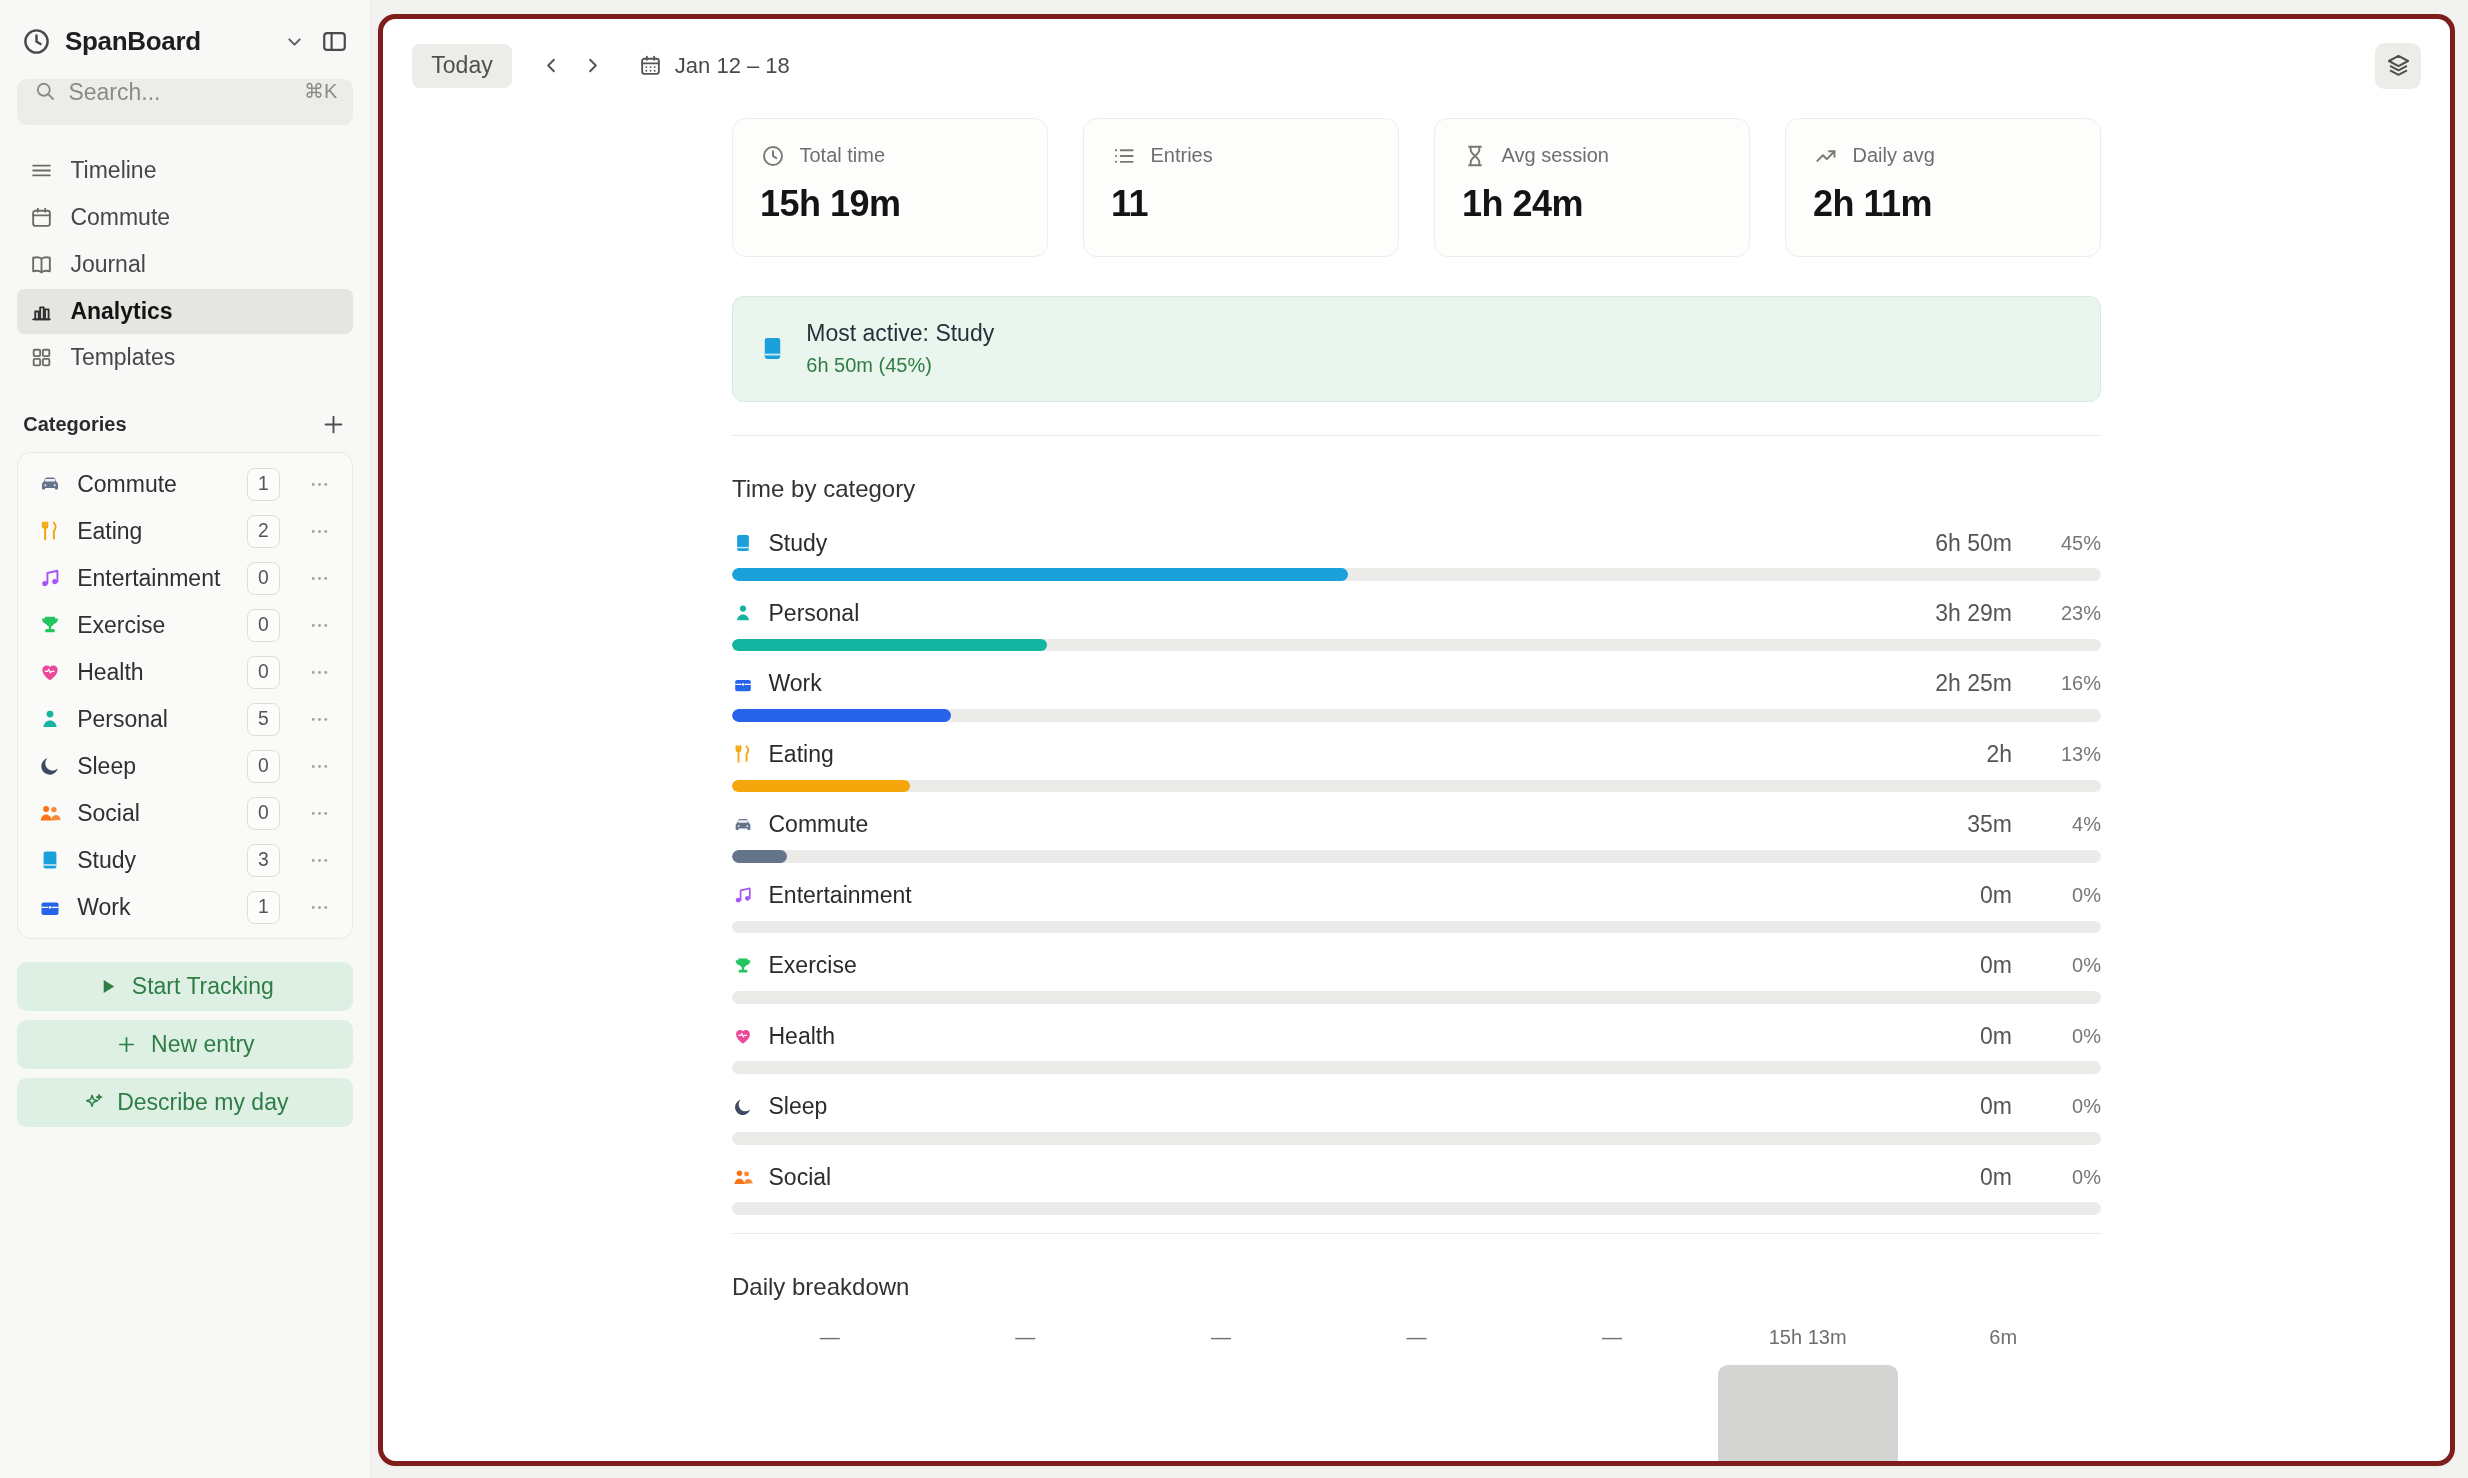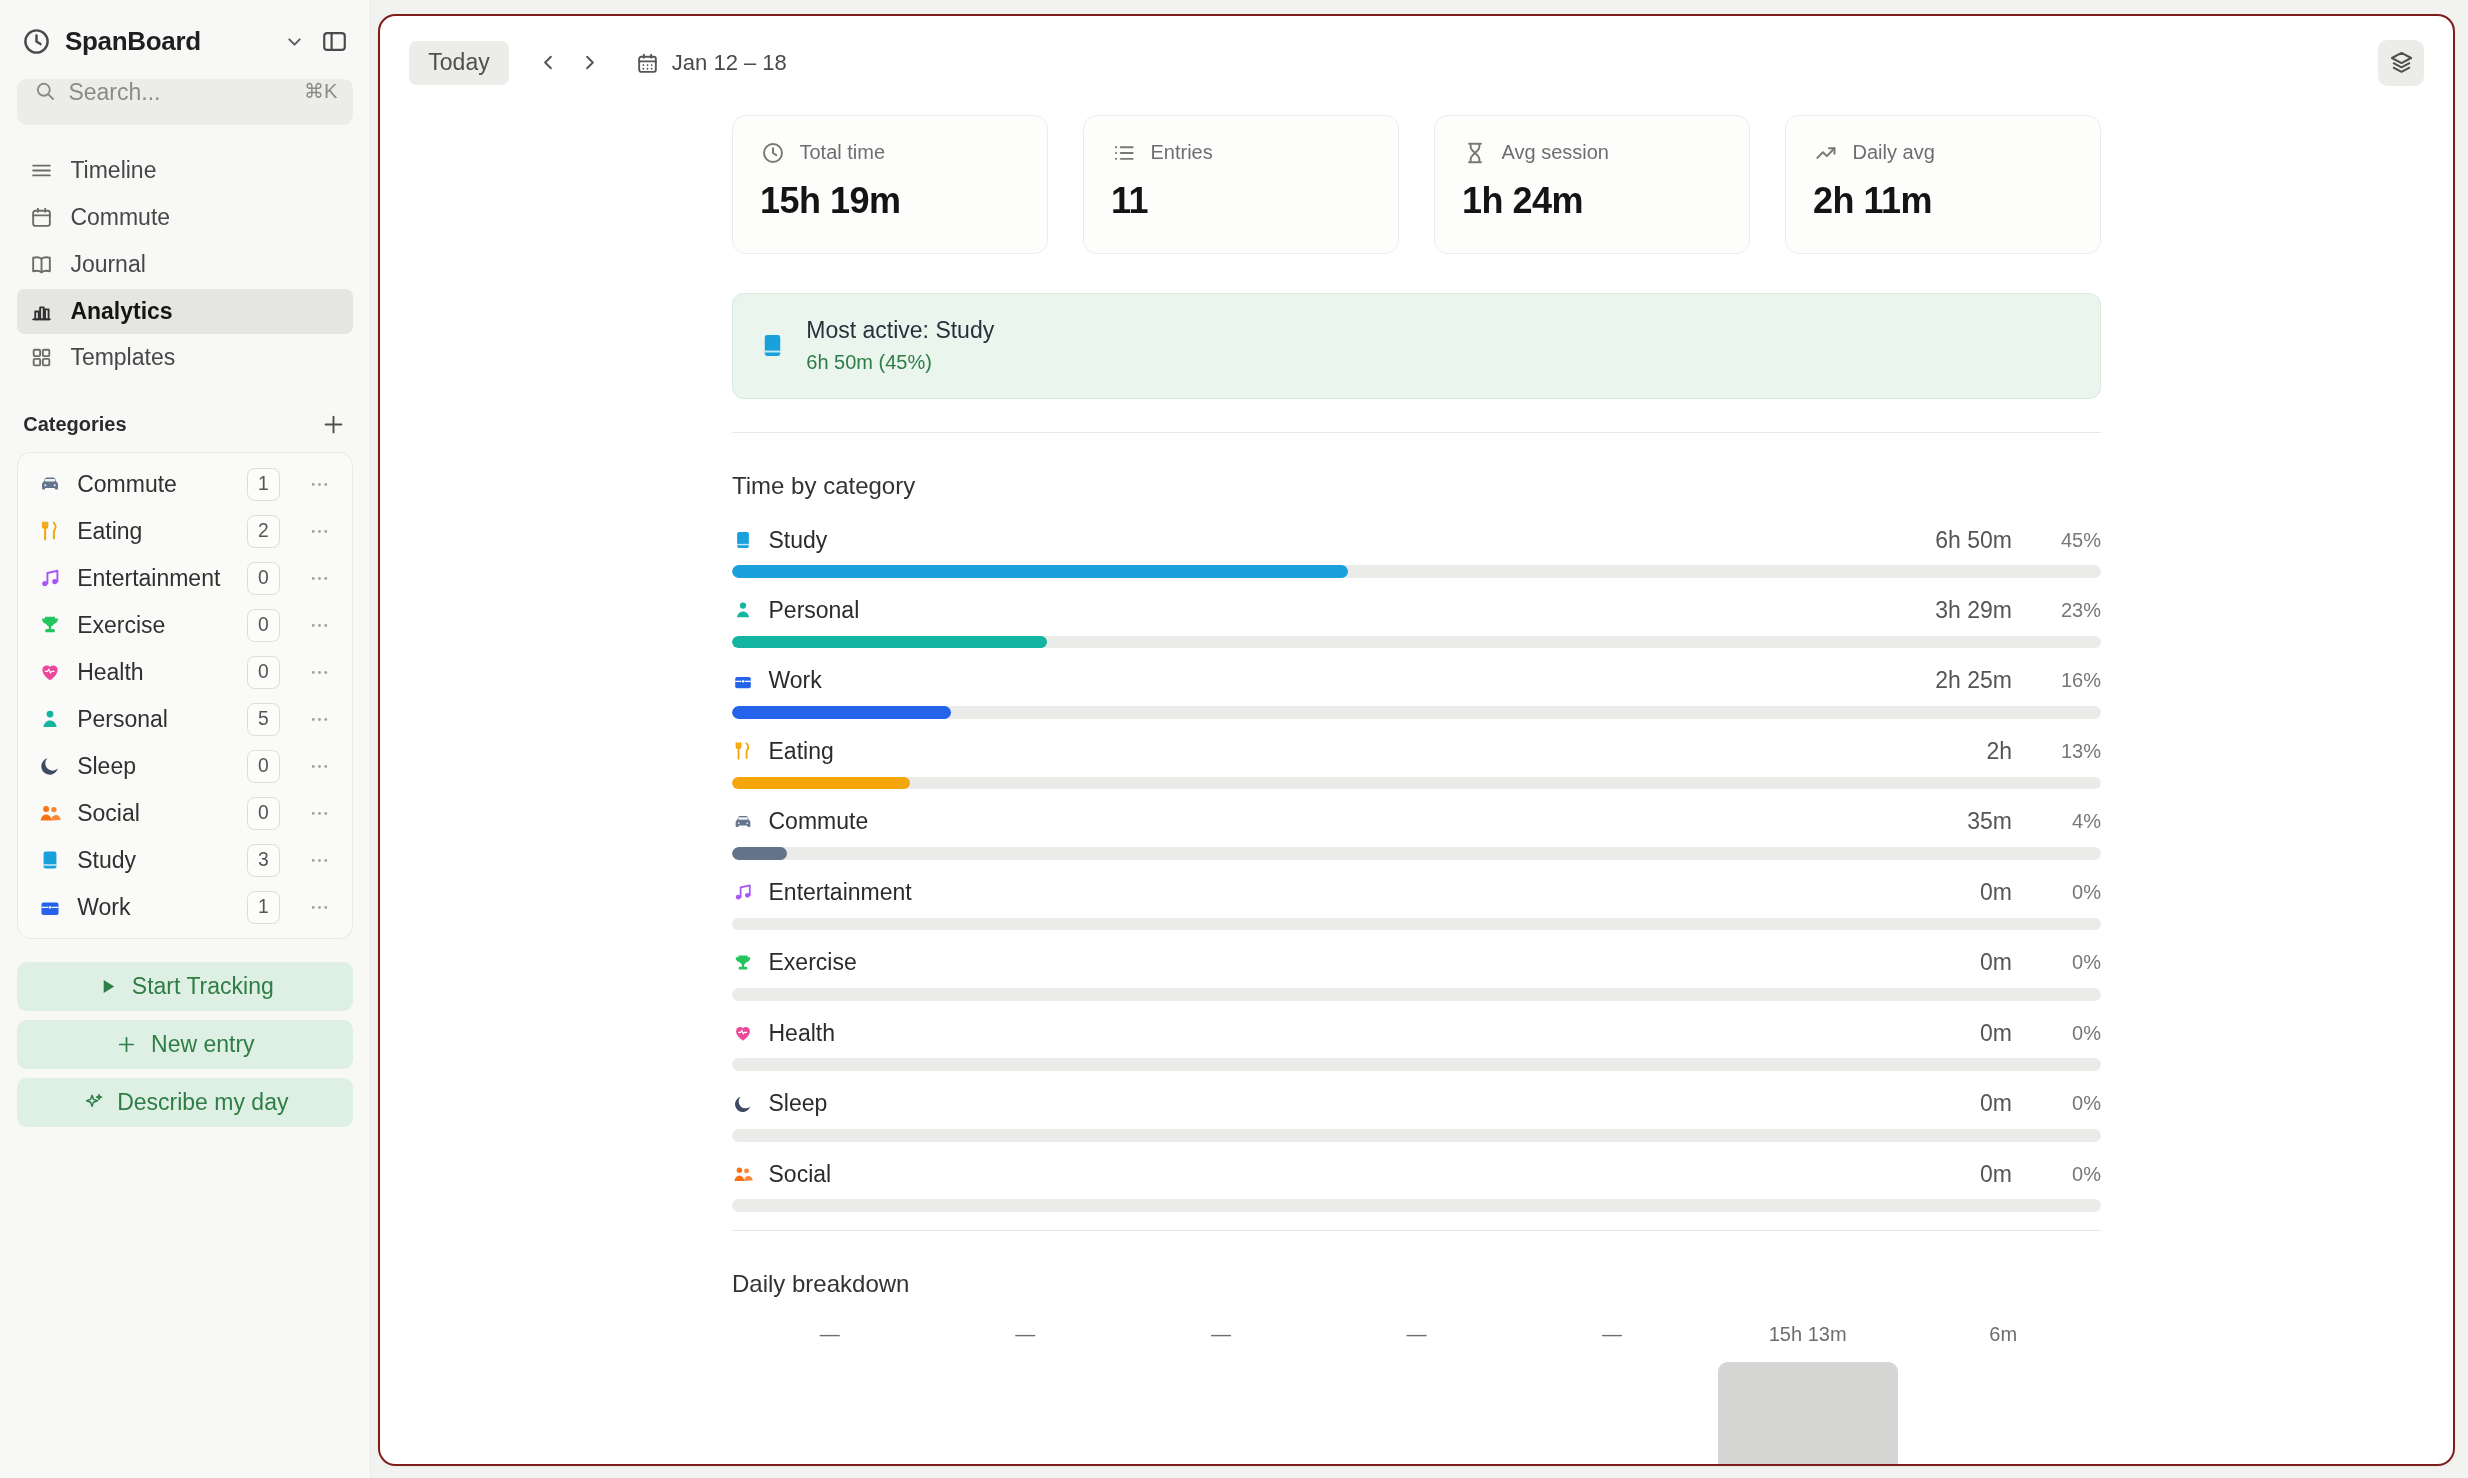--- a/index.html
+++ b/index.html
@@ -70,33 +70,33 @@
   .action-btn {
     height:49px; border:none; border-radius:9.7px; background:#def0e3; color:#2e7d46;
     font-family:inherit; font-size:23px; display:flex; align-items:center; justify-content:center;
     gap:12.6px; cursor:pointer;
   }
   .action-btn .icon { width:23px; height:23px; }
 
   
   .main-card {
     position:absolute; left:378px; top:13.5px; width:2077px; height:1452px;
-    background:#ffffff; border:2px solid #7f1d1d; border-radius:17.4px;
+    background:#ffffff; border:5px solid #7f1d1d; border-radius:17.4px;
     box-shadow:0 1px 3.9px rgba(0,0,0,0.04);
     overflow:hidden;
   }
   .topbar { display:flex; align-items:center; padding:24px 29px 0 29px; height:70px; }
   .today-btn {
     height:44px; padding:0 19.3px; background:#ecece9; border:none; border-radius:7.7px;
     font-family:inherit; font-size:23px; color:#4f4f4f; cursor:pointer; display:flex; align-items:center;
   }
   .nav-arrow { width:41px; height:41px; color:#555; cursor:pointer; display:flex; align-items:center; justify-content:center; }
   .nav-arrow svg { width:23px; height:23px; }
   .arrow-prev { margin-left:19.3px; }
-  .date-group { margin-left:25px; display:flex; align-items:flex-end; gap:11.6px; }
+  .date-group { margin-left:25px; display:flex; align-items:flex-start; gap:11.6px; }
   .date-cal { width:25px; height:25px; color:#555; }
   .date-range { font-size:22px; color:#4a4a4a; }
   .layers-btn {
     margin-left:auto; width:46px; height:46px; background:#ecece9; border:none; border-radius:9.7px;
     display:flex; align-items:center; justify-content:center; cursor:pointer; color:#4f4f4f;
   }
   .layers-btn svg { width:27px; height:27px; }
 
   .content { width:1369px; margin:29px auto 0 auto; }
 

